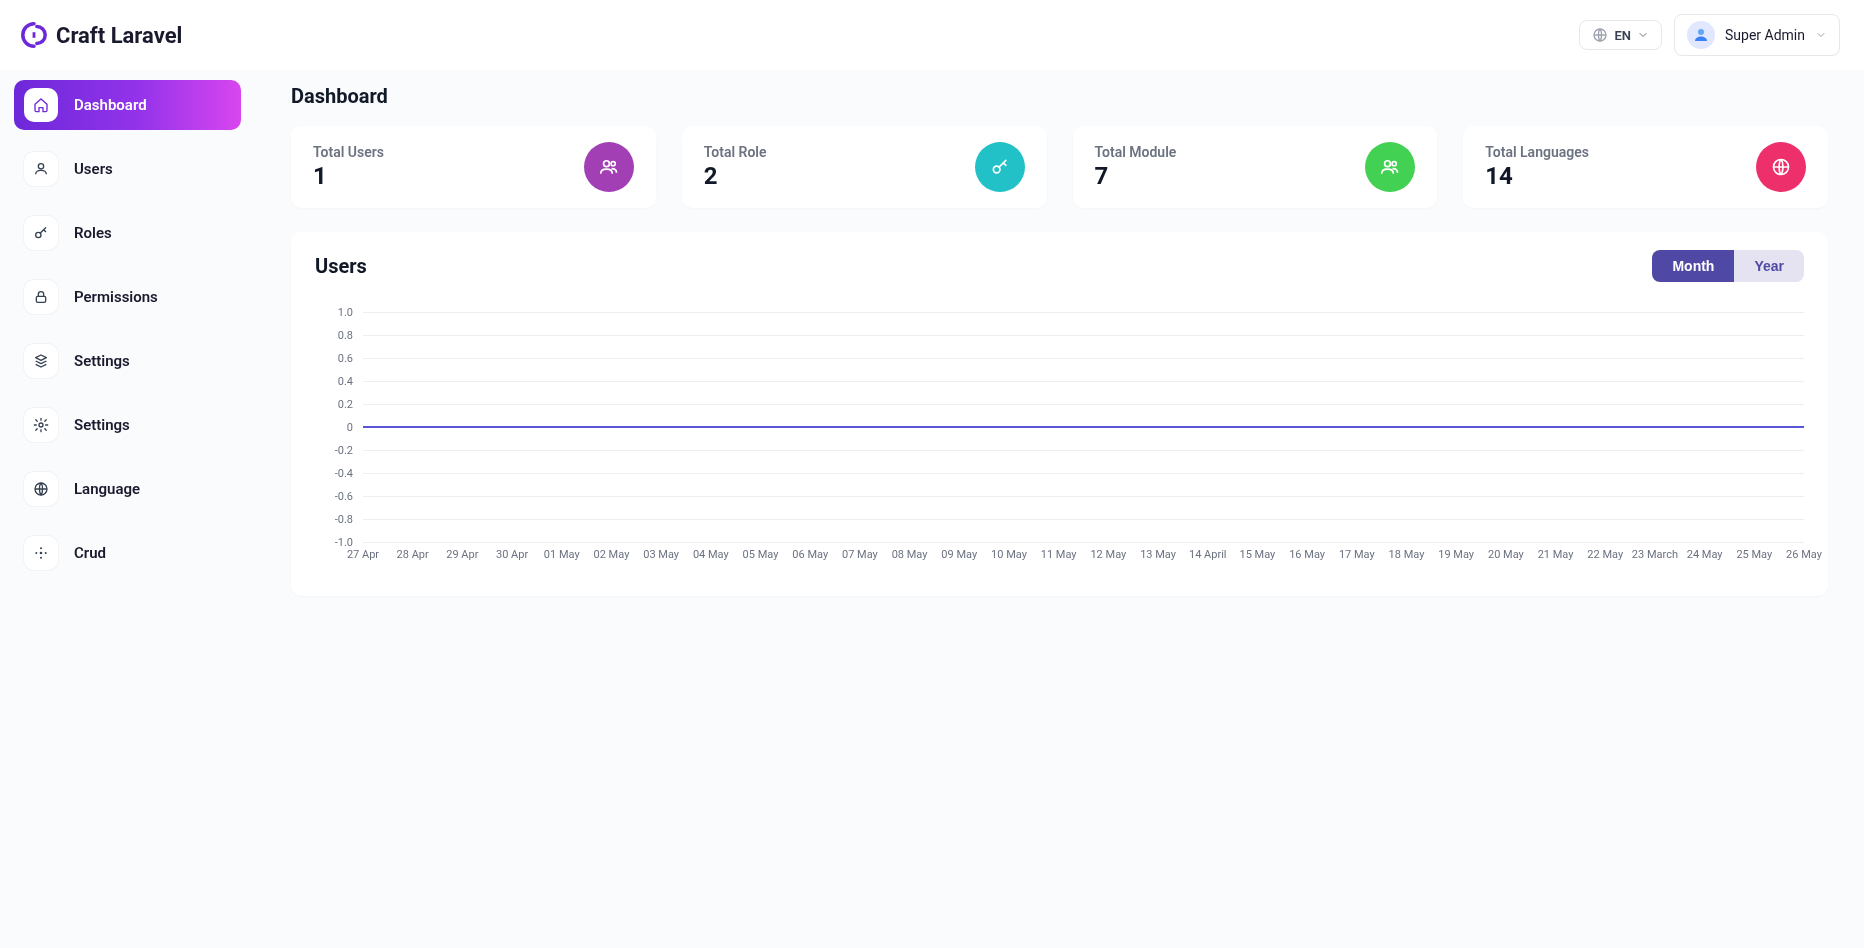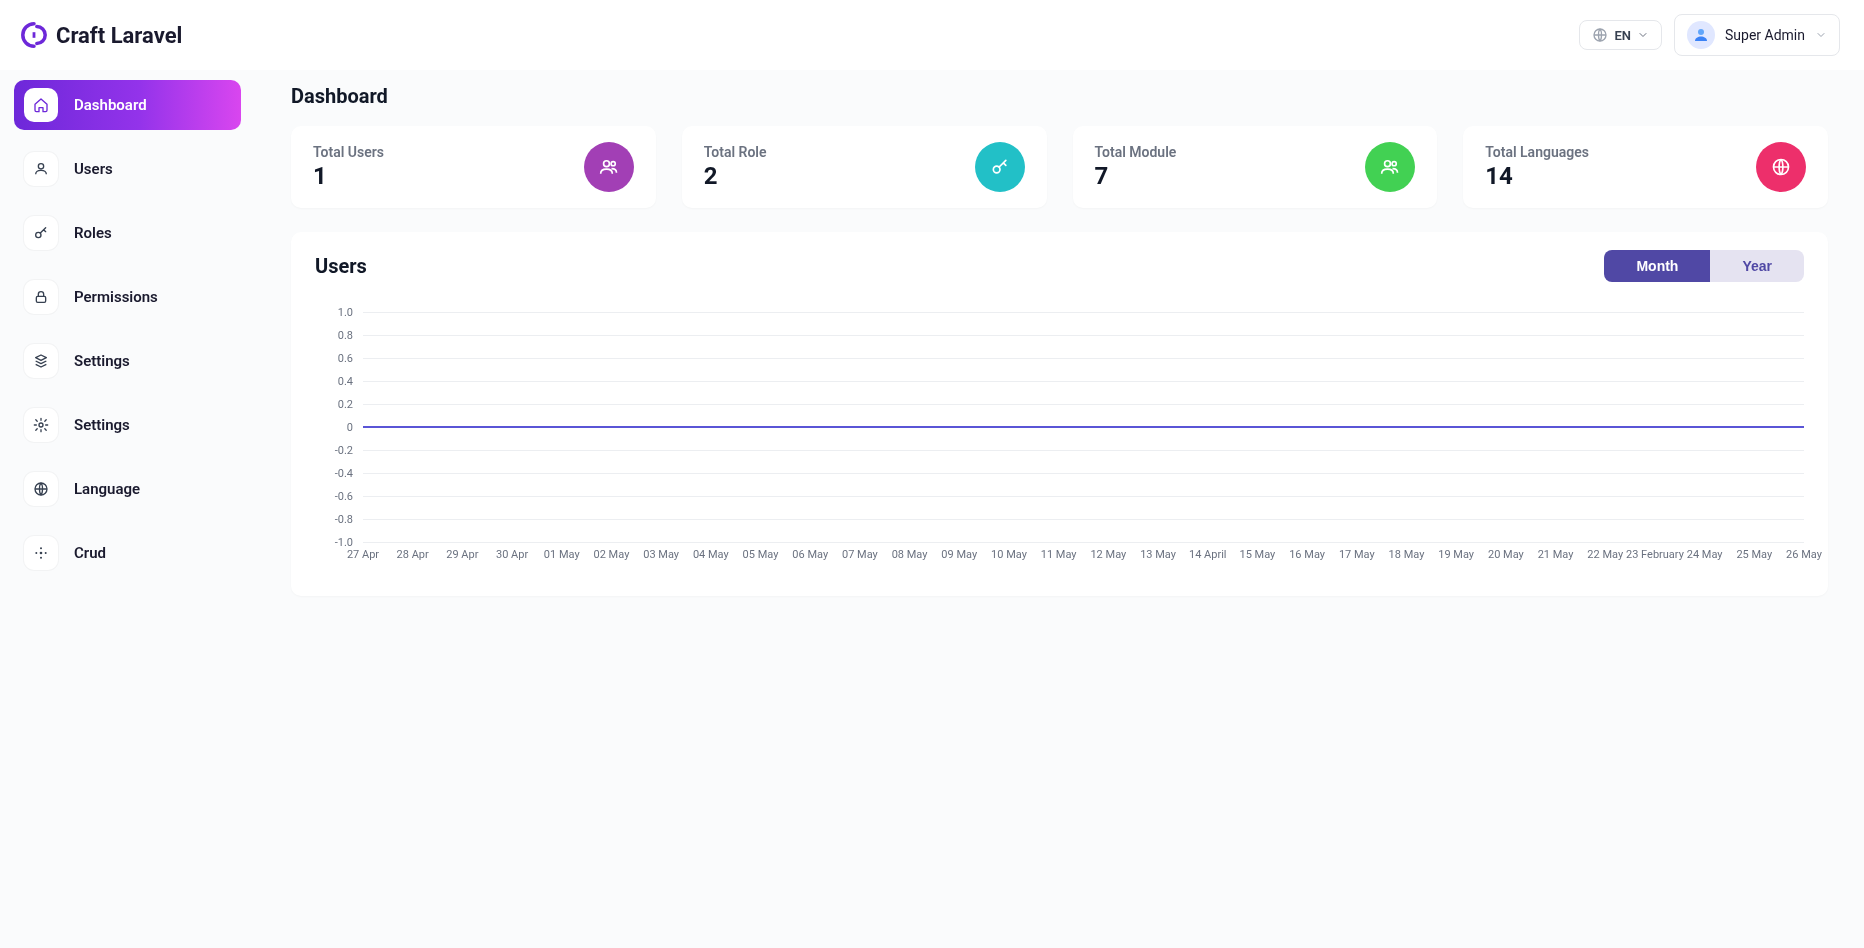--- a/index.html
+++ b/index.html
@@ -88,21 +88,21 @@
   .ic-pink   { background: #ed2f6b; }
 
   .panel {
     background: #fff; border-radius: 10px; padding: 18px 24px 24px 24px;
     box-shadow: 0 1px 2px rgba(0,0,0,0.03);
   }
   .panel-head { display: flex; align-items: center; justify-content: space-between; margin-bottom: 30px; }
   .panel-title { font-size: 20px; font-weight: 700; color: #111827; }
   .seg { display: flex; border-radius: 8px; overflow: hidden; }
   .seg-btn {
-    padding: 8px 32px; font-size: 14px; font-weight: 600;
+    padding: 8px 20px; font-size: 14px; font-weight: 600;
     border: none; cursor: pointer;
   }
   .seg-btn.active { background: #5048a5; color: #fff; }
   .seg-btn.inactive { background: #e5e3f1; color: #5048a5; }
 
   .chart-wrap { position: relative; height: 260px; }
   .y-axis { position: absolute; left: 0; top: 0; bottom: 30px; width: 42px; }
   .y-tick { position: absolute; right: 4px; font-size: 11px; color: #6b7280; transform: translateY(-50%); }
   .grid { position: absolute; left: 48px; right: 0; top: 0; bottom: 30px; }
   .hline { position: absolute; left: 0; right: 0; height: 1px; background: #eceef1; }
@@ -342,21 +342,21 @@
               <div class="x-tick" style="left: 55.1724%;">13 May</div>
               <div class="x-tick" style="left: 58.6207%;">14 April</div>
               <div class="x-tick" style="left: 62.069%;">15 May</div>
               <div class="x-tick" style="left: 65.5172%;">16 May</div>
               <div class="x-tick" style="left: 68.9655%;">17 May</div>
               <div class="x-tick" style="left: 72.4138%;">18 May</div>
               <div class="x-tick" style="left: 75.8621%;">19 May</div>
               <div class="x-tick" style="left: 79.3103%;">20 May</div>
               <div class="x-tick" style="left: 82.7586%;">21 May</div>
               <div class="x-tick" style="left: 86.2069%;">22 May</div>
-              <div class="x-tick" style="left: 89.6552%;">23 February</div>
+              <div class="x-tick" style="left: 89.6552%;">23 March</div>
               <div class="x-tick" style="left: 93.1034%;">24 May</div>
               <div class="x-tick" style="left: 96.5517%;">25 May</div>
               <div class="x-tick" style="left: 100%;">26 May</div>
             </div>
         </div>
       </div>
     </main>
   </div>
 </div>
 

